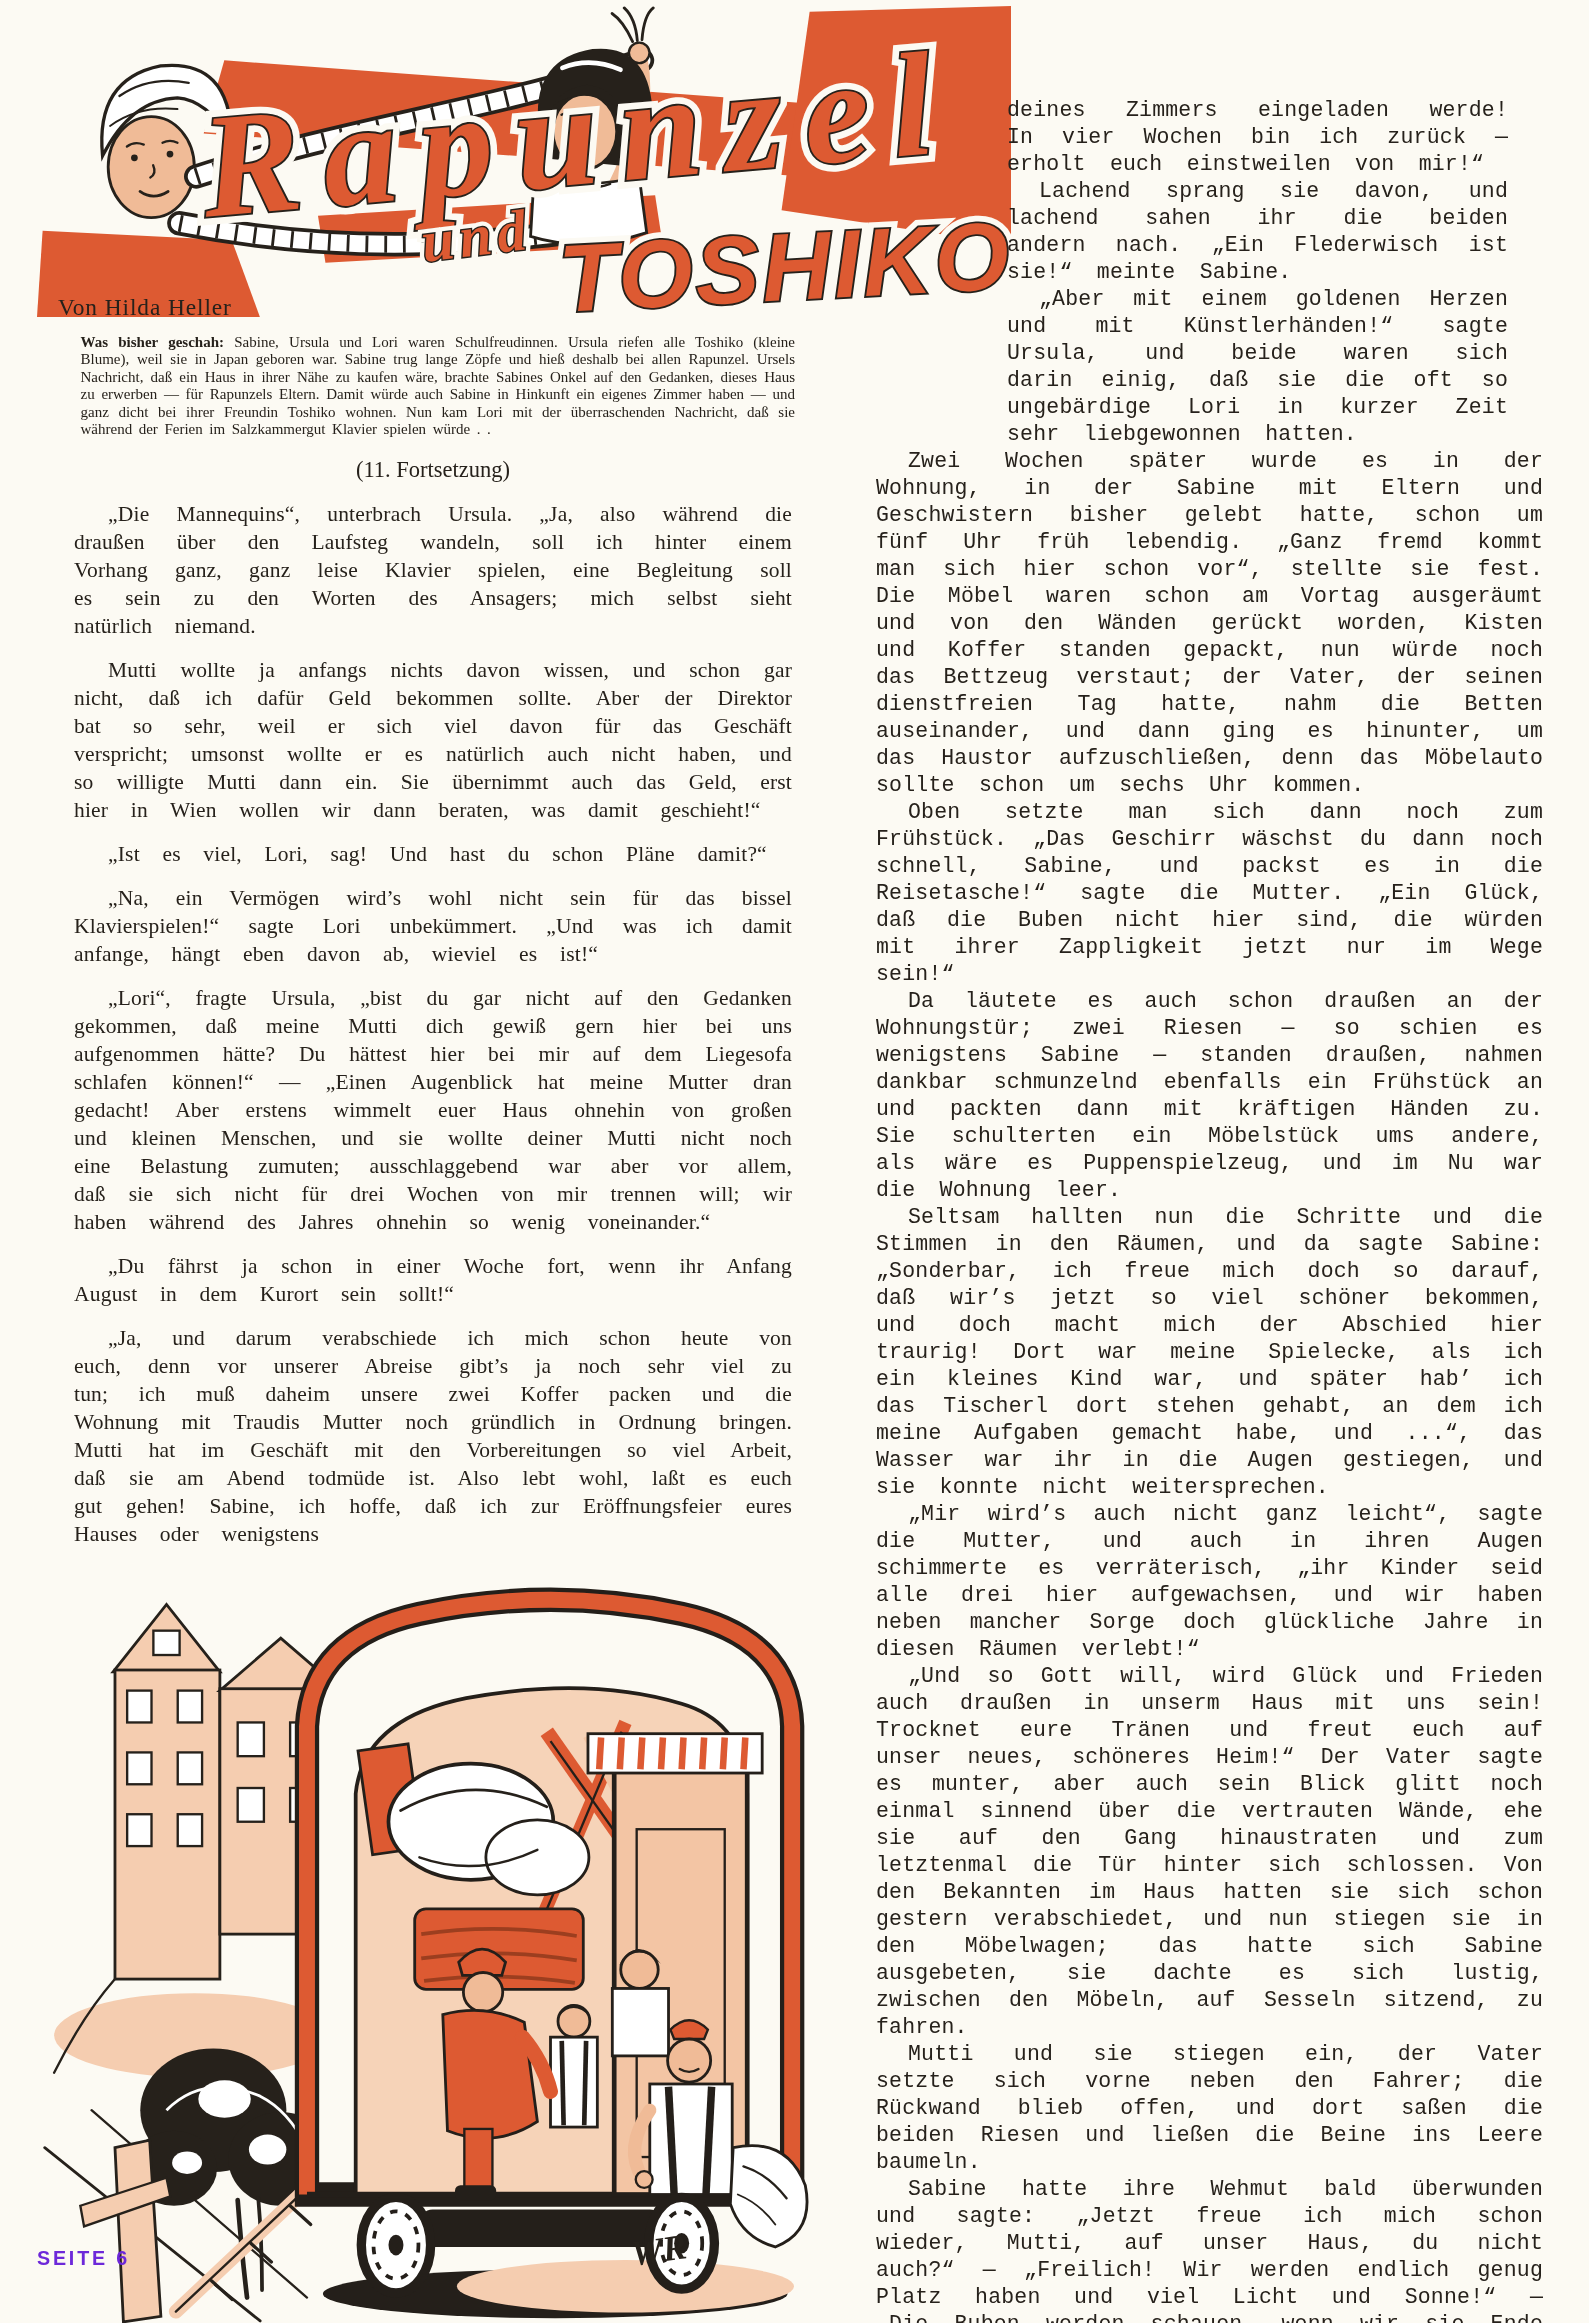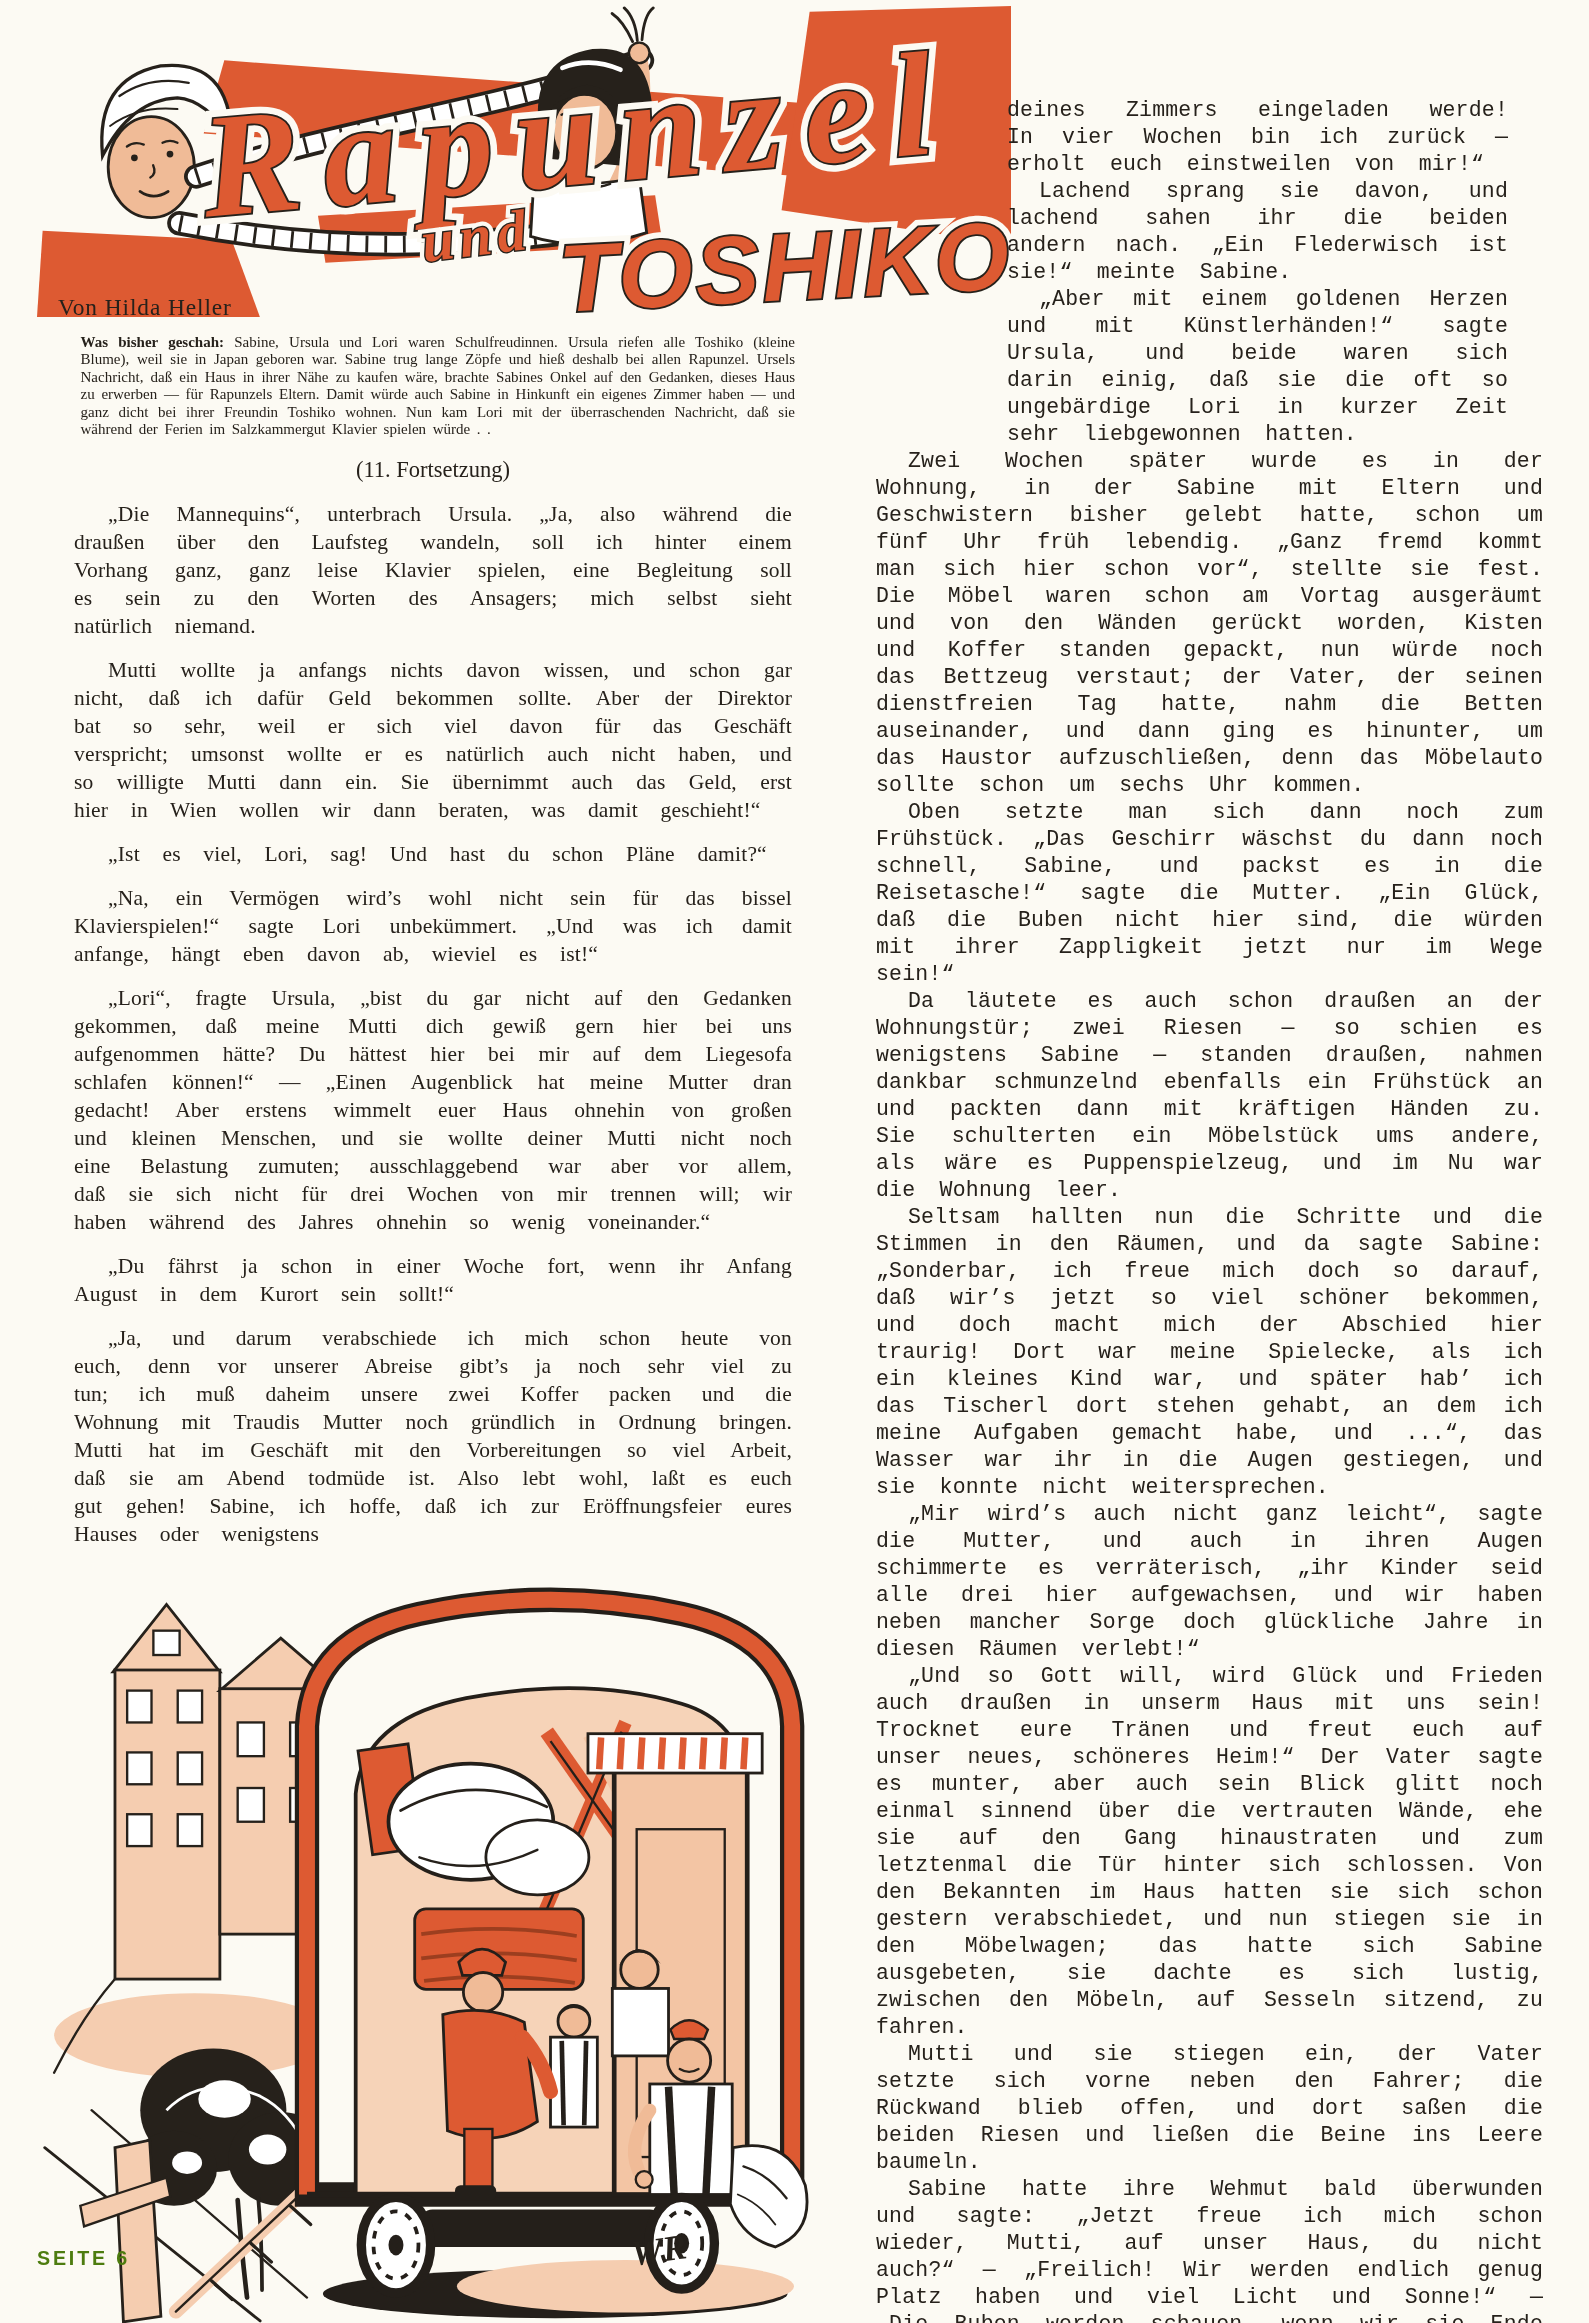--- a/index.html
+++ b/index.html
@@ -60,21 +60,21 @@
     margin:0;text-indent:32px;text-align:justify;
     font-size:21.5px;line-height:27px;word-spacing:11.2px;letter-spacing:0.2px;
     hyphens:auto;-webkit-hyphens:auto;
   }
   .col-right p.noindent{text-indent:0;}
   
   .van-illo{position:absolute;left:26px;top:1548px;width:798px;height:776px;z-index:1;}
   .page-label{
     position:absolute;left:37px;top:2247px;z-index:3;
     font-family:"Liberation Sans",sans-serif;font-weight:bold;
-    font-size:19.7px;letter-spacing:2.8px;color:#4d7c0f;
+    font-size:19.7px;letter-spacing:2.8px;color:#6d28d9;
   }
   .sig{
     font-family:"Liberation Serif",serif;font-style:italic;font-weight:bold;
     font-size:38px;fill:var(--ink);
   }
   svg .ln{stroke:var(--ink);fill:none;stroke-linecap:round;}
 </style>
 </head>
 <body>
 

